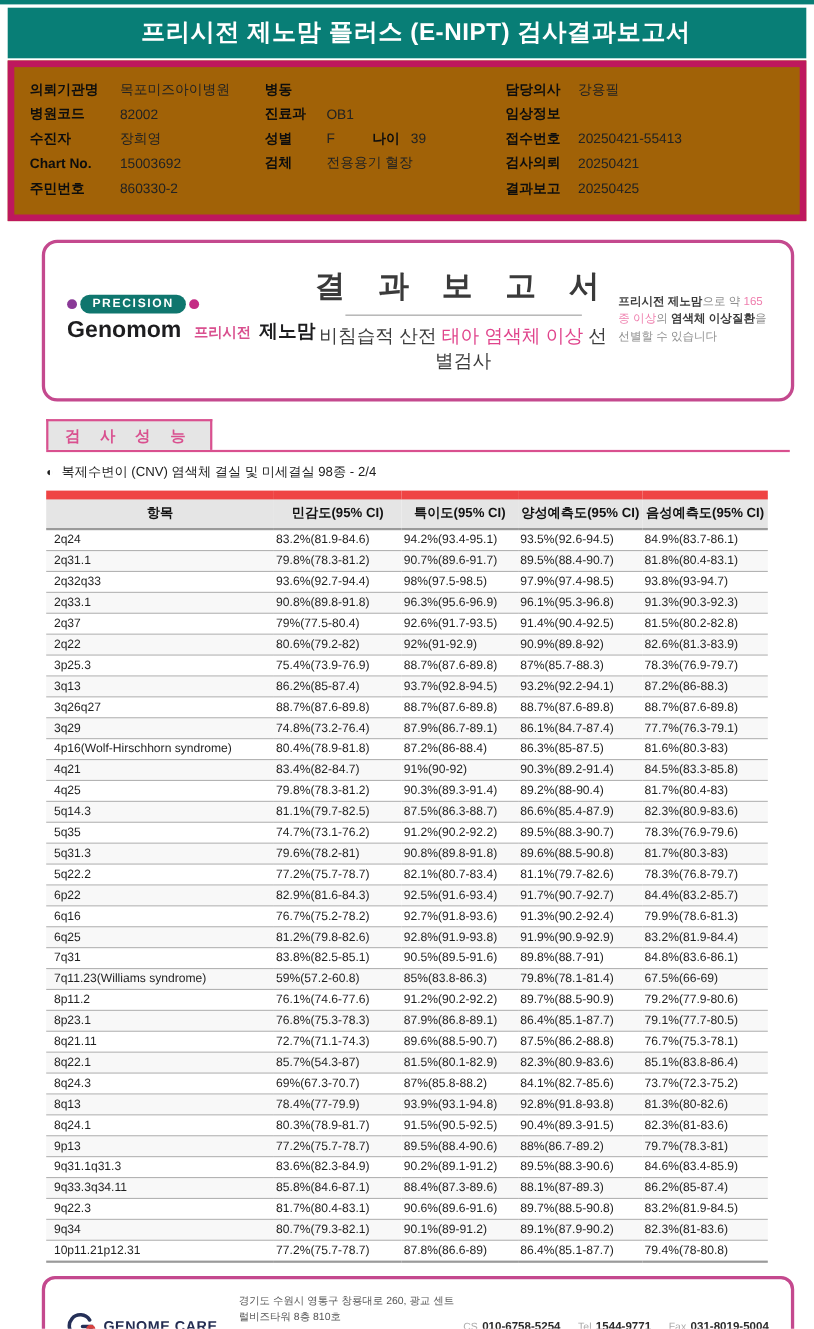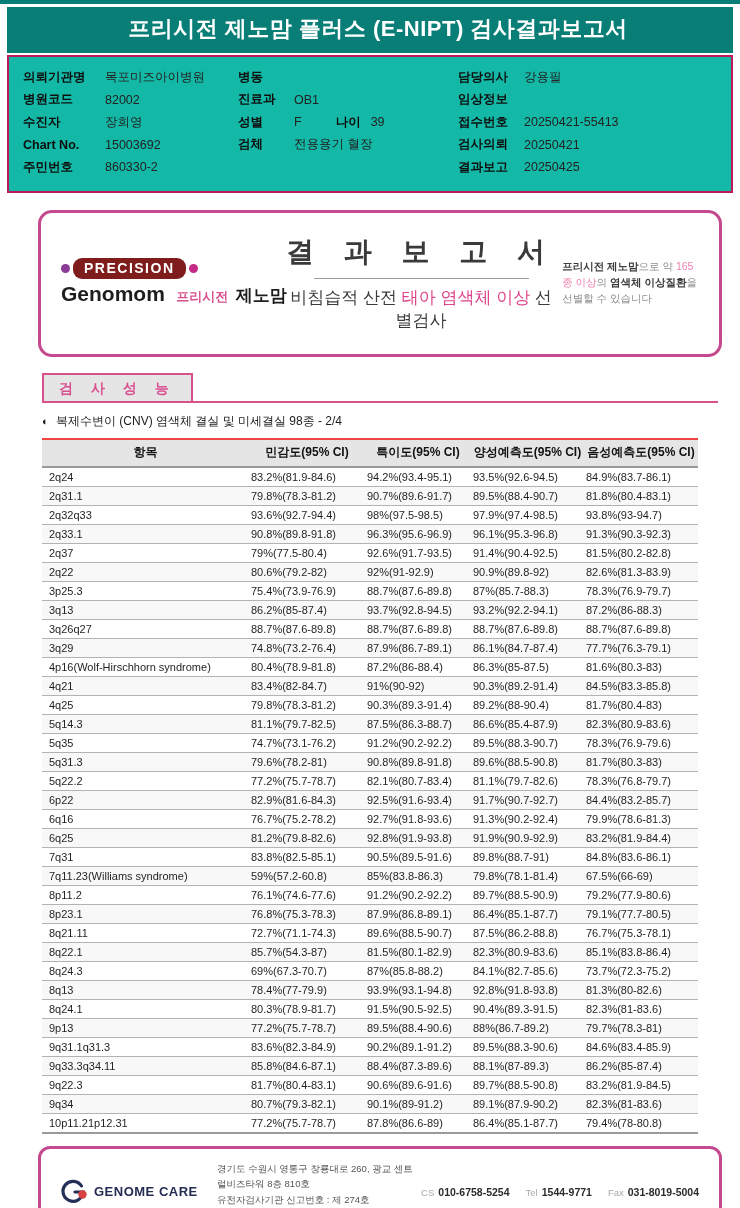--- a/index.html
+++ b/index.html
@@ -10,21 +10,21 @@
     position:relative; overflow:hidden;
   }
   .top-strip { height:4px; background:#087e76; width:100%; }
   .title-bar {
     margin:3px 7px 0 7px; background:#087e76; color:#fff;
     text-align:center; font-size:22px; font-weight:bold;
     padding:7px 0 9px 16px; letter-spacing:0.5px;
   }
   
   .patient-box {
-    margin:2px 7px 0 7px; background:#14b8a6; border:2px solid #be185d;
+    margin:2px 7px 0 7px; background:#a16207; border:6px solid #be185d;
     padding:9px 14px 12px 14px; display:flex; align-items:flex-start;
   }
   .pi-col { display:flex; flex-direction:column; }
   .pi-col-1 { width:215px; }
   .pi-col-2 { width:220px; }
   .pi-col-3 { width:255px; }
   .pi-row { display:flex; align-items:center; min-height:22.5px; font-size:12.5px; }
   .pi-label { font-weight:bold; color:#0d0d0d; flex-shrink:0; }
   .pi-col-1 .pi-label { width:82px; }
   .pi-col-2 .pi-label { width:56px; }
@@ -35,21 +35,21 @@
   .report-box {
     margin:17px 18px 0 38px; border:3px solid #c4498e; border-radius:14px;
     background:#fff; padding:20px 18px 22px 20px;
     display:flex; align-items:center;
   }
   .brand-block { width:225px; }
   .badge-row { display:flex; align-items:center; }
   .badge-dot-l { width:9px; height:9px; border-radius:50%; background:#8a3a97; margin-right:3px; }
   .badge-dot-r { width:9px; height:9px; border-radius:50%; background:#c42b84; margin-left:3px; }
   .badge-pill {
-    background:#7f1d1d; color:#fff; font-size:14px; font-weight:bold;
+    background:#0f766e; color:#fff; font-size:11px; font-weight:bold;
     letter-spacing:1.5px; padding:2px 11px 3px 11px; border-radius:9px;
   }
   .brand-row { margin-top:3px; white-space:nowrap; }
   .brand-word { font-size:21px; font-weight:bold; color:#1d1d1f; letter-spacing:0; }
   .brand-kr-pink { font-size:13px; font-weight:bold; color:#d9508f; margin-left:7px; }
   .brand-kr-dark { font-size:17px; font-weight:bold; color:#1d1d1f; margin-left:3px; }
   .center-block { flex:1; text-align:center; padding-right:6px; }
   .rb-title { font-size:28px; font-weight:bold; color:#3a3a3a; letter-spacing:11px; white-space:nowrap; }
   .rb-divider { width:215px; border-top:1px solid #9c9c9c; margin:7px auto 7px auto; }
   .rb-subtitle { font-size:17px; color:#3c3c3c; }
@@ -65,21 +65,21 @@
     color:#d9508f; letter-spacing:7px; line-height:1.2; background:#e5e5e5;
   }
   .table-subtitle { margin:10px 0 0 42px; font-size:12px; color:#1c1c1c; }
   .table-subtitle .icon { font-size:11px; margin-right:4px; }
   
   table.perf {
     margin:8px 0 0 42px; width:656px; border-collapse:collapse;
     font-size:11px; table-layout:fixed;
   }
   table.perf th {
-    background:#e5e5e5; border-top:2px solid #ef4444; border-bottom:2px solid #9a9a9a;
+    background:#e5e5e5; border-top:8px solid #ef4444; border-bottom:2px solid #9a9a9a;
     font-size:12px; font-weight:bold; color:#111; padding:4px 0 5px 0; text-align:center;
   }
   table.perf td {
     border-bottom:1px solid #b3b3b3; padding:3px 2px 3px 2px; color:#1f1f1f;
     white-space:nowrap; overflow:hidden;
   }
   table.perf tbody tr:nth-child(even) { background:#f8f8f8; }
   table.perf tbody tr:last-child td { border-bottom:2px solid #9a9a9a; }
   table.perf td:first-child { padding-left:7px; }
   .w-item { width:207px; } .w-sen { width:116px; } .w-spe { width:106px; }

